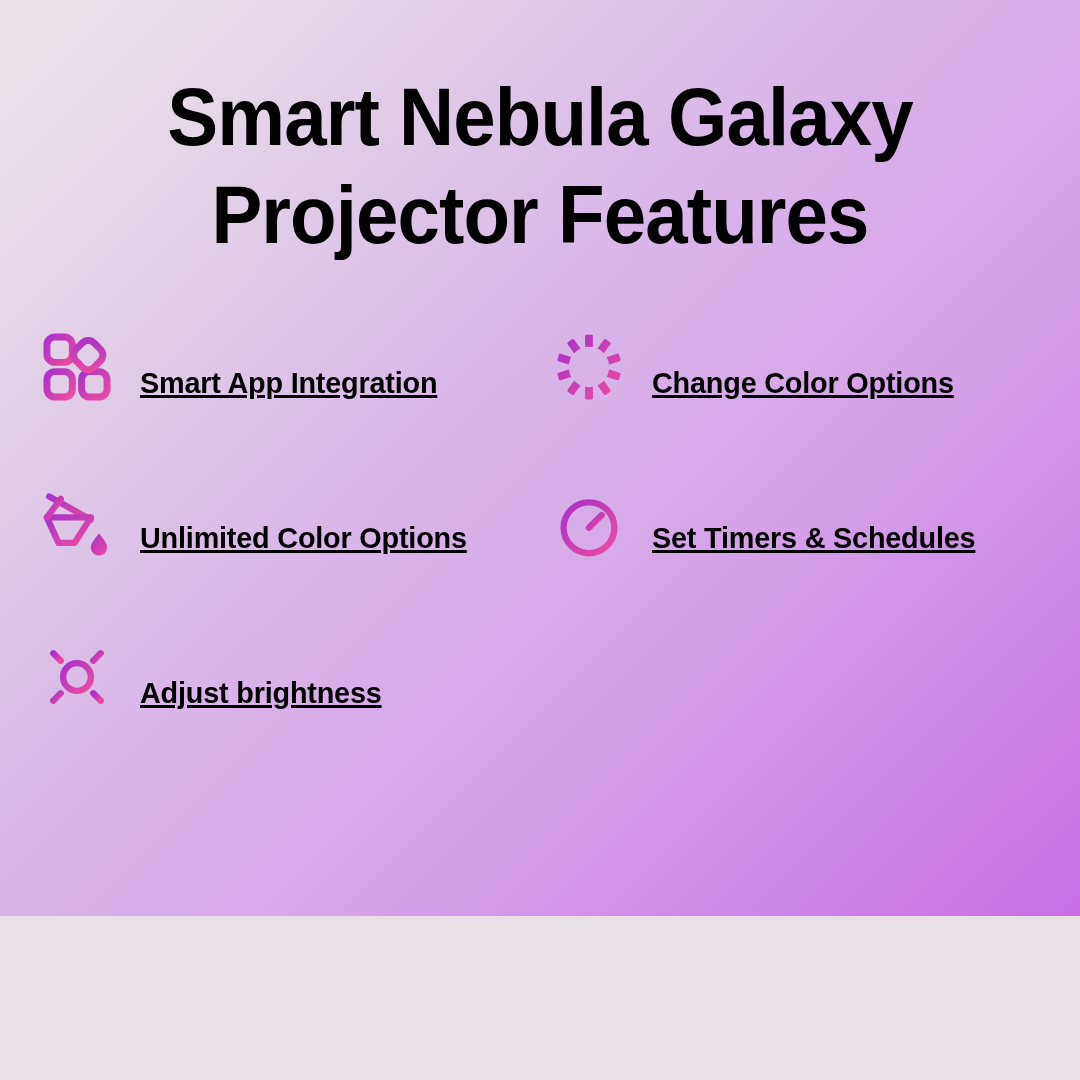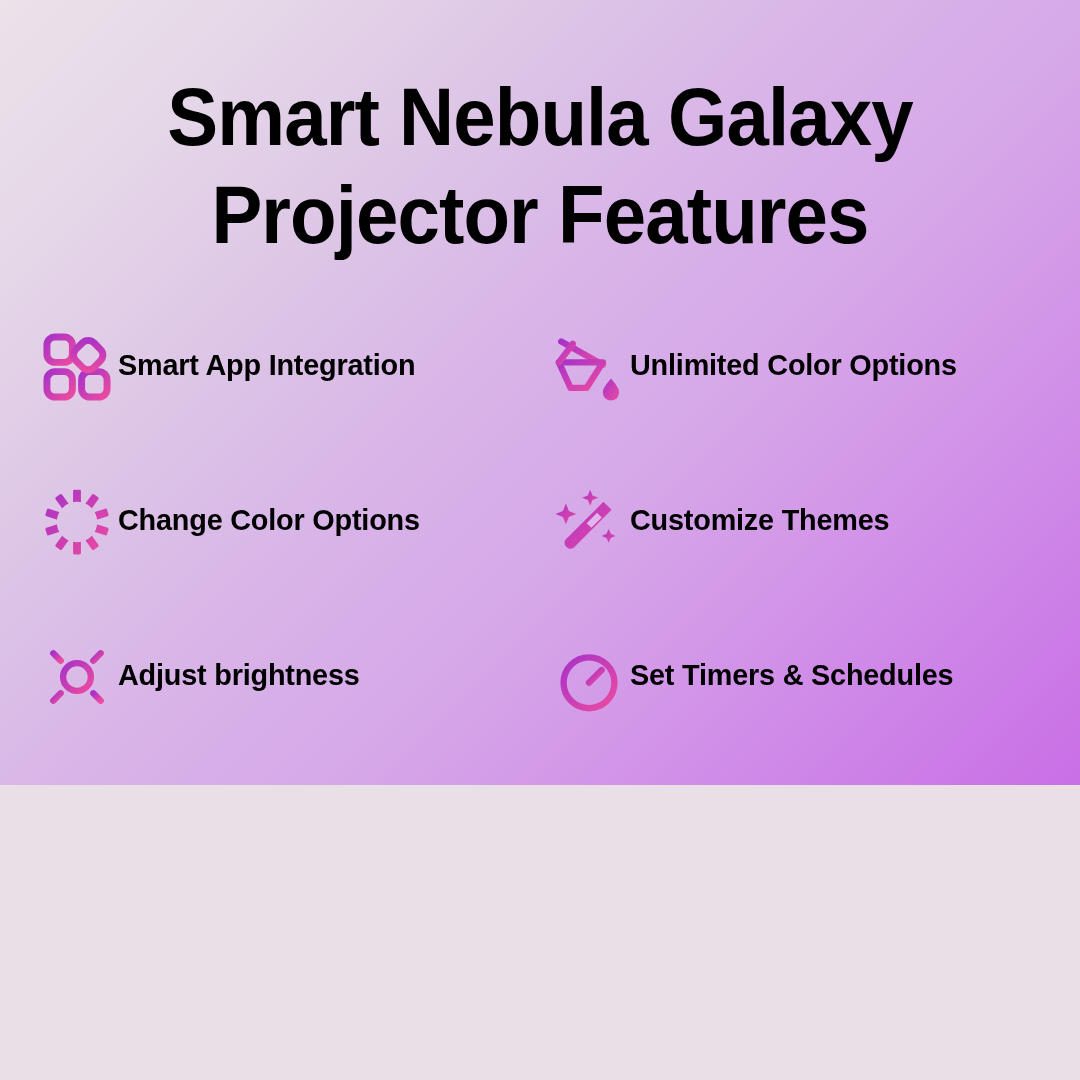--- a/index.html
+++ b/index.html
@@ -11,21 +11,21 @@
     width: 1080px;
     height: 1080px;
     overflow: hidden;
     font-family: "Liberation Sans", "DejaVu Sans", sans-serif;
     background: #e8dfe7;
   }
 
   #poster {
     position: relative;
     width: 1080px;
-    height: 785px;
+    height: 916px;
     box-sizing: border-box;
     background:
       linear-gradient(135deg,
         #ece2ea 0%,
         #e6d8e8 14%,
         #ddc6e6 30%,
         #d8b4e8 46%,
         #d6a8e8 60%,
         #d295e8 74%,
         #cd82e7 87%,
@@ -60,22 +60,23 @@
     left: 40px;
     top: 330px;
     width: 1010px;
     display: grid;
     grid-template-columns: 512px 498px;
     grid-template-rows: 155px 155px 155px 155px;
     align-items: start;
   }
   .feature {
     display: flex;
-    align-items: flex-start;
-    gap: 4px;
+    align-items: flex-end;
+    gap: 26px;
+    text-decoration: underline;
   }
   .feature-icon {
     flex: 0 0 auto;
     width: 74px;
     height: 74px;
     display: block;
   }
   .feature-label {
     color: #000000;
     font-family: "Liberation Sans", "DejaVu Sans", sans-serif;
@@ -115,38 +116,20 @@
           <rect x="6" y="36" width="22" height="22" rx="7"></rect>
           <rect x="36" y="36" width="22" height="22" rx="7"></rect>
           <rect x="30.7" y="10.7" width="22" height="22" rx="7" transform="rotate(45 41.7 21.7)"></rect>
         </g>
       </svg>
       <div class="feature-label">Smart App Integration</div>
     </div>
 
 
 
-    <div class="feature col2">
-      <svg class="feature-icon" viewBox="0 0 64 64">
-        <defs>
-          <linearGradient id="g4" x1="0" y1="0" x2="1" y2="1">
-            <stop offset="0" stop-color="#A832C8"></stop>
-              <stop offset="1" stop-color="#EC4BA0"></stop>
-          </linearGradient>
-        </defs>
-        <g fill="none" stroke="url(#g4)" stroke-width="5.5" stroke-linecap="round" stroke-linejoin="round">
-          <path d="M8 10 L44 30"></path>
-          <path d="M6 28 L44 28 L30 50 L16 50 Z"></path>
-          <path d="M6 28 L18 12"></path>
-        </g>
-        <path d="M51 42 C56 48 58 51 58 54 A5.2 5.2 0 0 1 44 54 C44 51 46 48 51 42 Z" fill="url(#g4)"></path>
-      </svg>
-      <div class="feature-label">Unlimited Color Options</div>
-    </div>
-
     <div class="feature col1">
       <svg class="feature-icon" viewBox="0 0 64 64">
         <defs>
           <linearGradient id="g5" x1="0" y1="0" x2="1" y2="1">
             <stop offset="0" stop-color="#A832C8"></stop>
               <stop offset="1" stop-color="#EC4BA0"></stop>
           </linearGradient>
           <mask id="wheelmask">
             <rect x="0" y="0" width="64" height="64" fill="black"></rect>
             <g fill="white">
@@ -186,34 +169,51 @@
           </mask>
         </defs>
         <circle cx="32" cy="32" r="26" fill="none" stroke="url(#g5)" stroke-width="17" mask="url(#wheelmask)"></circle>
       </svg>
       <div class="feature-label">Change Color Options</div>
     </div>
 
     <div class="feature col2">
       <svg class="feature-icon" viewBox="0 0 64 64">
         <defs>
-          <linearGradient id="g6" x1="0" y1="0" x2="1" y2="1">
-            <stop offset="0" stop-color="#A832C8"></stop>
-              <stop offset="1" stop-color="#EC4BA0"></stop>
-          </linearGradient>
-        </defs>
-        <g fill="url(#g6)">
-          <path d="M44.5 14.5 L51.5 21.5 L19 54 A5 5 0 0 1 12 47 Z"></path>
-          <path d="M39 24 L43 28 L34 37 L30 33 Z" fill="#e0b6ec"></path>
-          <path d="M12 16 L14.6 22.4 L21 25 L14.6 27.6 L12 34 L9.4 27.6 L3 25 L9.4 22.4 Z"></path>
-          <path d="M33 4 L35 9 L40 11 L35 13 L33 18 L31 13 L26 11 L31 9 Z"></path>
-          <path d="M49 38 L50.8 42.2 L55 44 L50.8 45.8 L49 50 L47.2 45.8 L43 44 L47.2 42.2 Z"></path>
-        </g>
-      </svg>
-      <div class="feature-label">Customize Themes</div>
+          <linearGradient id="g4" x1="0" y1="0" x2="1" y2="1">
+            <stop offset="0" stop-color="#A832C8"></stop>
+              <stop offset="1" stop-color="#EC4BA0"></stop>
+          </linearGradient>
+        </defs>
+        <g fill="none" stroke="url(#g4)" stroke-width="5.5" stroke-linecap="round" stroke-linejoin="round">
+          <path d="M8 10 L44 30"></path>
+          <path d="M6 28 L44 28 L30 50 L16 50 Z"></path>
+          <path d="M6 28 L18 12"></path>
+        </g>
+        <path d="M51 42 C56 48 58 51 58 54 A5.2 5.2 0 0 1 44 54 C44 51 46 48 51 42 Z" fill="url(#g4)"></path>
+      </svg>
+      <div class="feature-label">Unlimited Color Options</div>
+    </div>
+
+
+    <div class="feature col2">
+      <svg class="feature-icon" viewBox="0 0 64 64">
+        <defs>
+          <linearGradient id="g8" x1="0" y1="0" x2="1" y2="1">
+            <stop offset="0" stop-color="#A832C8"></stop>
+              <stop offset="1" stop-color="#EC4BA0"></stop>
+          </linearGradient>
+        </defs>
+        <g fill="none" stroke="url(#g8)" stroke-width="5.5" stroke-linecap="round">
+          <circle cx="32" cy="37" r="22"></circle>
+          <line x1="32" y1="37" x2="43" y2="26"></line>
+          <line x1="24" y1="7" x2="40" y2="7" stroke-width="8"></line>
+        </g>
+      </svg>
+      <div class="feature-label">Set Timers &amp; Schedules</div>
     </div>
 
     <div class="feature col1">
       <svg class="feature-icon" viewBox="0 0 64 64">
         <defs>
           <linearGradient id="g7" x1="0" y1="0" x2="1" y2="1">
             <stop offset="0" stop-color="#A832C8"></stop>
               <stop offset="1" stop-color="#EC4BA0"></stop>
           </linearGradient>
         </defs>
@@ -227,31 +227,14 @@
             <line x1="11.5" y1="11.5" x2="17.9" y2="17.9"></line>
             <line x1="46.1" y1="46.1" x2="52.5" y2="52.5"></line>
             <line x1="11.5" y1="52.5" x2="17.9" y2="46.1"></line>
             <line x1="46.1" y1="17.9" x2="52.5" y2="11.5"></line>
           </g>
         </g>
       </svg>
       <div class="feature-label">Adjust brightness</div>
     </div>
 
-    <div class="feature col2">
-      <svg class="feature-icon" viewBox="0 0 64 64">
-        <defs>
-          <linearGradient id="g8" x1="0" y1="0" x2="1" y2="1">
-            <stop offset="0" stop-color="#A832C8"></stop>
-              <stop offset="1" stop-color="#EC4BA0"></stop>
-          </linearGradient>
-        </defs>
-        <g fill="none" stroke="url(#g8)" stroke-width="5.5" stroke-linecap="round">
-          <circle cx="32" cy="37" r="22"></circle>
-          <line x1="32" y1="37" x2="43" y2="26"></line>
-          <line x1="24" y1="7" x2="40" y2="7" stroke-width="8"></line>
-        </g>
-      </svg>
-      <div class="feature-label">Set Timers &amp; Schedules</div>
-    </div>
-
   </div>
 </div>
 
 </body></html>

